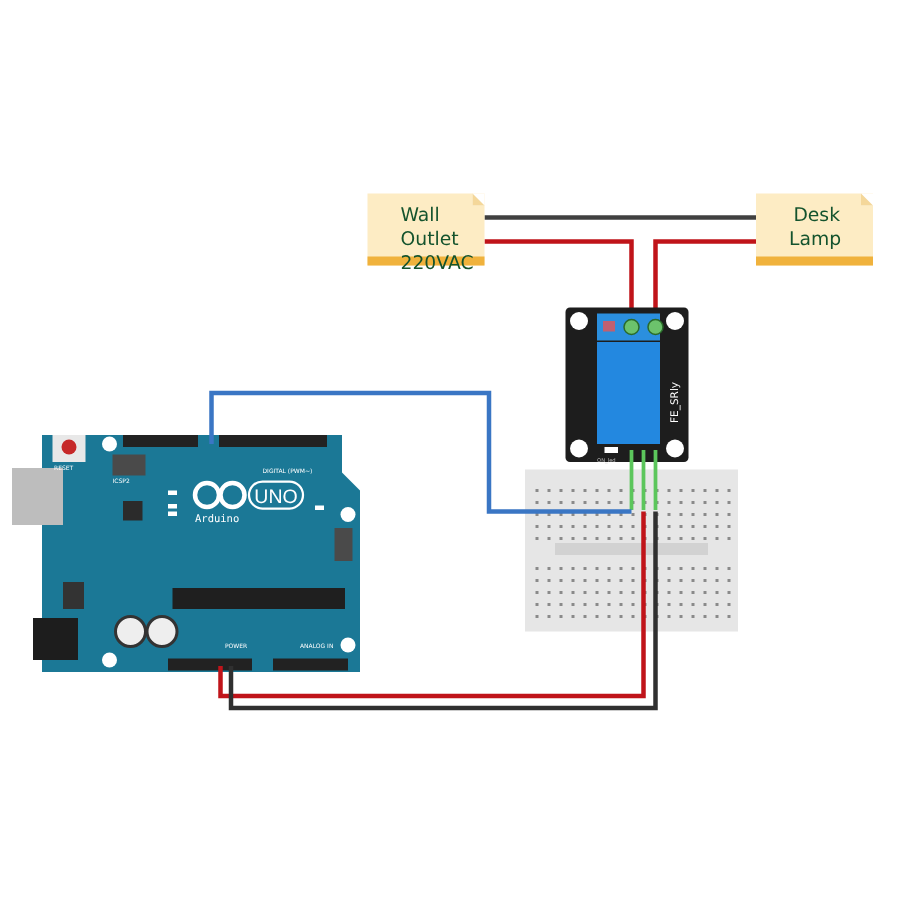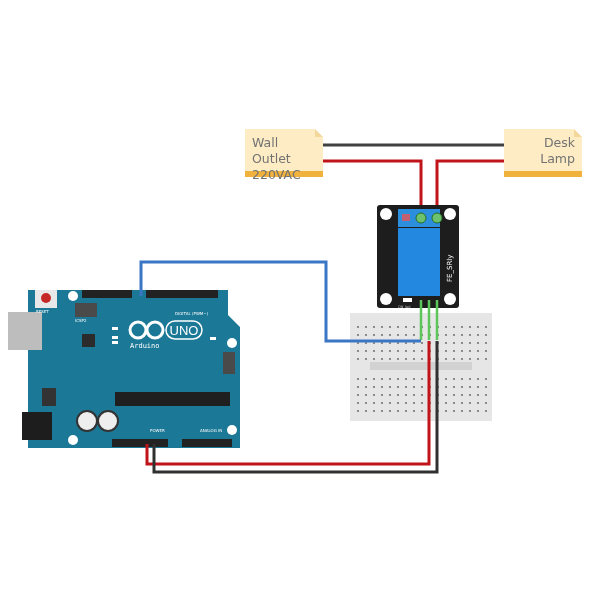--- a/index.html
+++ b/index.html
@@ -1,17 +1,17 @@
 <!DOCTYPE html>
 <html><head>
 <meta charset="utf-8">
 <style>
   html, body { margin:0; padding:0; background:#ffffff; }
   body { width:600px; height:600px; position:relative; overflow:hidden; font-family:"DejaVu Sans", sans-serif; }
-  .note { position:absolute; background:#fdecc4; border-bottom:6px solid #f0b23c; box-sizing:border-box; color:#737373; font-size:12.5px; line-height:16px; padding:6px 7px; }
+  .note { position:absolute; background:#fdecc4; border-bottom:6px solid #f0b23c; box-sizing:border-box; color:#14532d; font-size:12.5px; line-height:16px; padding:6px 22px; }
   .note:after { content:""; position:absolute; right:0; top:0; width:0; height:0; border-left:8px solid #f4d79a; border-top:8px solid #fff; }
   svg { position:absolute; left:0; top:0; }
 </style>
 </head>
 <body>
 
 <svg width="600" height="600" viewBox="0 0 600 600">
 
   <line x1="323" y1="145" x2="512" y2="145" stroke="#404040" stroke-width="3"></line>
   <polyline points="323,161 421,161 421,218" fill="none" stroke="#c0141a" stroke-width="3"></polyline>

